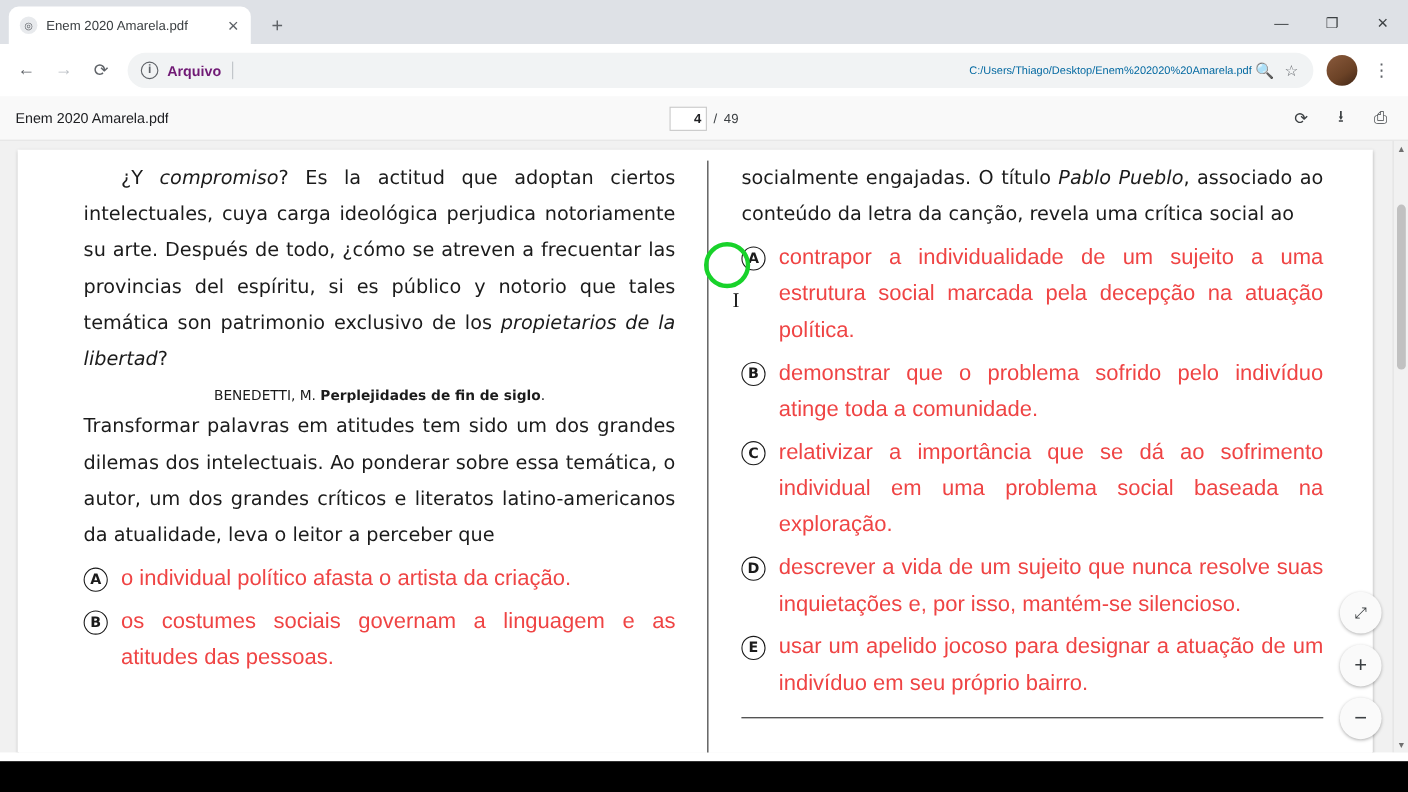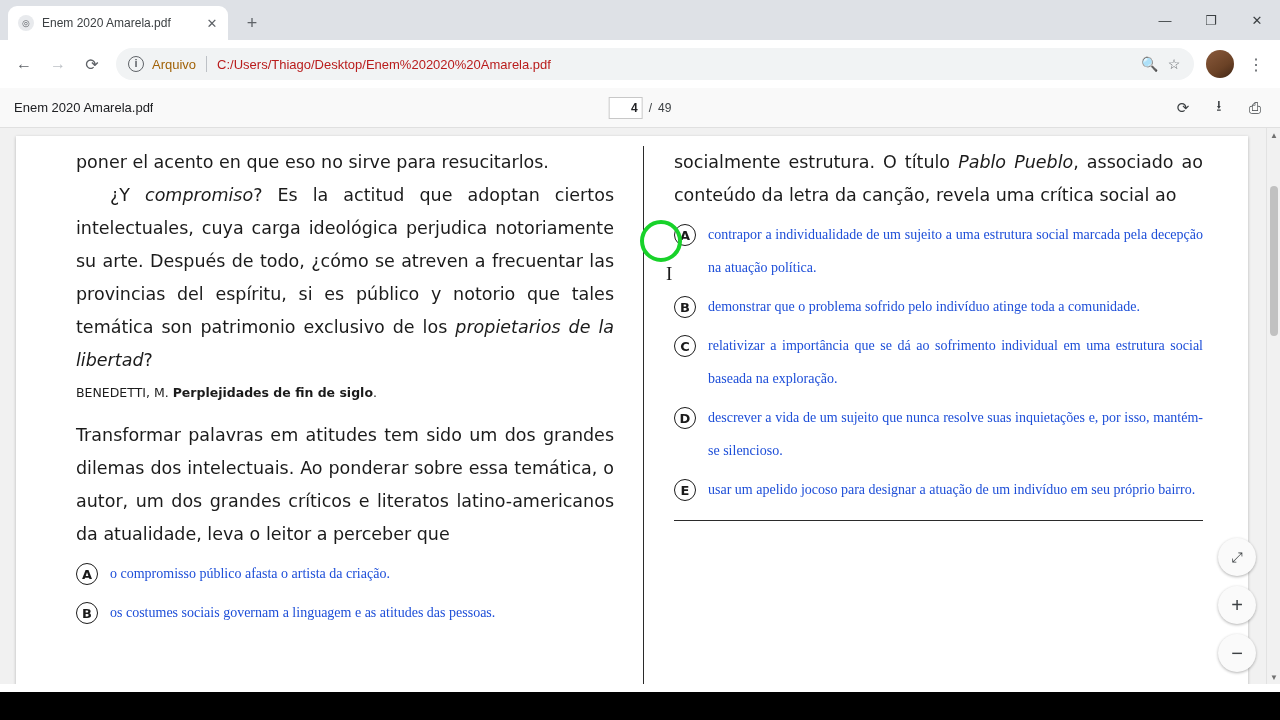--- a/index.html
+++ b/index.html
@@ -95,29 +95,30 @@
     margin: 0 6px;
     min-width: 0;
   }
   .omnibox .info-ic {
     width: 16px; height: 16px; border-radius: 50%;
     border: 1.4px solid #5f6368; color: #5f6368;
     font-size: 11px; line-height: 13px; text-align: center;
     flex: 0 0 auto; font-weight: bold;
   }
   .omnibox .scheme {
-    font-size: 13px; color: #a16207; margin-left: 8px; flex: 0 0 auto;
+    font-size: 13px; color: #701a75; margin-left: 8px; flex: 0 0 auto; font-weight: bold;
   }
   .omnibox .divider {
     width: 1px; height: 16px; background: #bdc1c6; margin: 0 10px; flex: 0 0 auto;
   }
   .omnibox .urltext {
-    font-size: 13px; color: #b91c1c;
+    font-size: 10px; color: #0369a1;
     white-space: nowrap; overflow: hidden; text-overflow: ellipsis;
     flex: 1 1 auto;
+    text-align: right;
   }
   .omnibox .om-ic {
     width: 24px; height: 24px; flex: 0 0 auto;
     display: flex; align-items: center; justify-content: center;
     color: #5f6368; font-size: 14px;
   }
   .avatar-btn {
     width: 28px; height: 28px; border-radius: 50%;
     background: linear-gradient(145deg,#8a5a3c 0%, #6b4226 60%, #402616 100%);
     flex: 0 0 auto; margin: 0 4px;
@@ -240,45 +241,45 @@
     text-align: justify;
     margin: 0 0 0 0;
   }
   .ptext.just { text-align: justify; text-justify: inter-word; }
   .indent { text-indent: 34px; }
   .src {
     font-family: "DejaVu Sans", sans-serif;
     font-size: 12.5px;
     line-height: 16px;
     color: #1b1b1b;
-    text-align: left;
+    text-align: center;
     margin-top: 8px;
   }
   .src b { font-weight: bold; }
   .alt {
     display: flex;
     gap: 12px;
     margin-top: 6px;
   }
   .alt .bullet {
     flex: 0 0 auto;
     width: 22px; height: 22px;
     border: 1.6px solid #1b1b1b;
     border-radius: 50%;
     font-family: "DejaVu Sans", sans-serif;
     font-size: 13px; font-weight: bold;
     color: #1b1b1b;
     display: flex; align-items: center; justify-content: center;
     margin-top: 6px;
   }
   .alt .atext {
-    font-family: Liberation Serif, serif;
-    font-size: 14px;
+    font-family: Liberation Sans, sans-serif;
+    font-size: 20px;
     line-height: 33px;
-    color: #1d4ed8;
+    color: #ef4444;
     text-align: justify;
   }
   .rule {
     border-top: 1.4px solid #2b2b2b;
     margin-top: 14px;
   }
 
   
   .hl-circle {
     position: absolute;
@@ -452,58 +453,57 @@
     <div class="pa">⎙</div>
   </div>
 </div>
 
 <div class="viewer">
 
   <div class="page">
     <div class="columns">
 
       <div class="col left">
-        <p class="ptext just">poner el acento en que eso no sirve para resucitarlos.</p>
 
         <p class="ptext just indent">
           <span>¿Y </span><em>compromiso</em><span>? Es la actitud que adoptan ciertos intelectuales, cuya carga ideológica perjudica notoriamente su arte. Después de todo, ¿cómo se atreven a frecuentar las provincias del espíritu, si es público y notorio que tales temática son patrimonio exclusivo de los </span><em>propietarios de la libertad</em><span>?</span>
         </p>
 
         <div class="src">
           <span>BENEDETTI, M. </span><b>Perplejidades de fin de siglo</b><span>.</span><br>
         </div>
 
-        <p class="ptext just" style="margin-top:18px">Transformar palavras em atitudes tem sido um dos grandes dilemas dos intelectuais. Ao ponderar sobre essa temática, o autor, um dos grandes críticos e literatos latino-americanos da atualidade, leva o leitor a perceber que</p>
+        <p class="ptext just" style="margin-top:4px">Transformar palavras em atitudes tem sido um dos grandes dilemas dos intelectuais. Ao ponderar sobre essa temática, o autor, um dos grandes críticos e literatos latino-americanos da atualidade, leva o leitor a perceber que</p>
 
         <div class="alt">
           <span class="bullet">A</span>
-          <span class="atext">o compromisso público afasta o artista da criação.</span>
+          <span class="atext">o individual político afasta o artista da criação.</span>
         </div>
         <div class="alt">
           <span class="bullet">B</span>
           <span class="atext">os costumes sociais governam a linguagem e as atitudes das pessoas.</span>
         </div>
       </div>
 
       <div class="col right">
         <p class="ptext just">
-          <span>socialmente estrutura. O título </span><em>Pablo Pueblo</em><span>, associado ao conteúdo da letra da canção, revela uma crítica social ao</span>
+          <span>socialmente engajadas. O título </span><em>Pablo Pueblo</em><span>, associado ao conteúdo da letra da canção, revela uma crítica social ao</span>
         </p>
 
         <div class="alt">
           <span class="bullet">A</span>
           <span class="atext">contrapor a individualidade de um sujeito a uma estrutura social marcada pela decepção na atuação política.</span>
         </div>
         <div class="alt">
           <span class="bullet">B</span>
           <span class="atext">demonstrar que o problema sofrido pelo indivíduo atinge toda a comunidade.</span>
         </div>
         <div class="alt">
           <span class="bullet">C</span>
-          <span class="atext">relativizar a importância que se dá ao sofrimento individual em uma estrutura social baseada na exploração.</span>
+          <span class="atext">relativizar a importância que se dá ao sofrimento individual em uma problema social baseada na exploração.</span>
         </div>
         <div class="alt">
           <span class="bullet">D</span>
           <span class="atext">descrever a vida de um sujeito que nunca resolve suas inquietações e, por isso, mantém-se silencioso.</span>
         </div>
         <div class="alt">
           <span class="bullet">E</span>
           <span class="atext">usar um apelido jocoso para designar a atuação de um indivíduo em seu próprio bairro.</span>
         </div>
 

